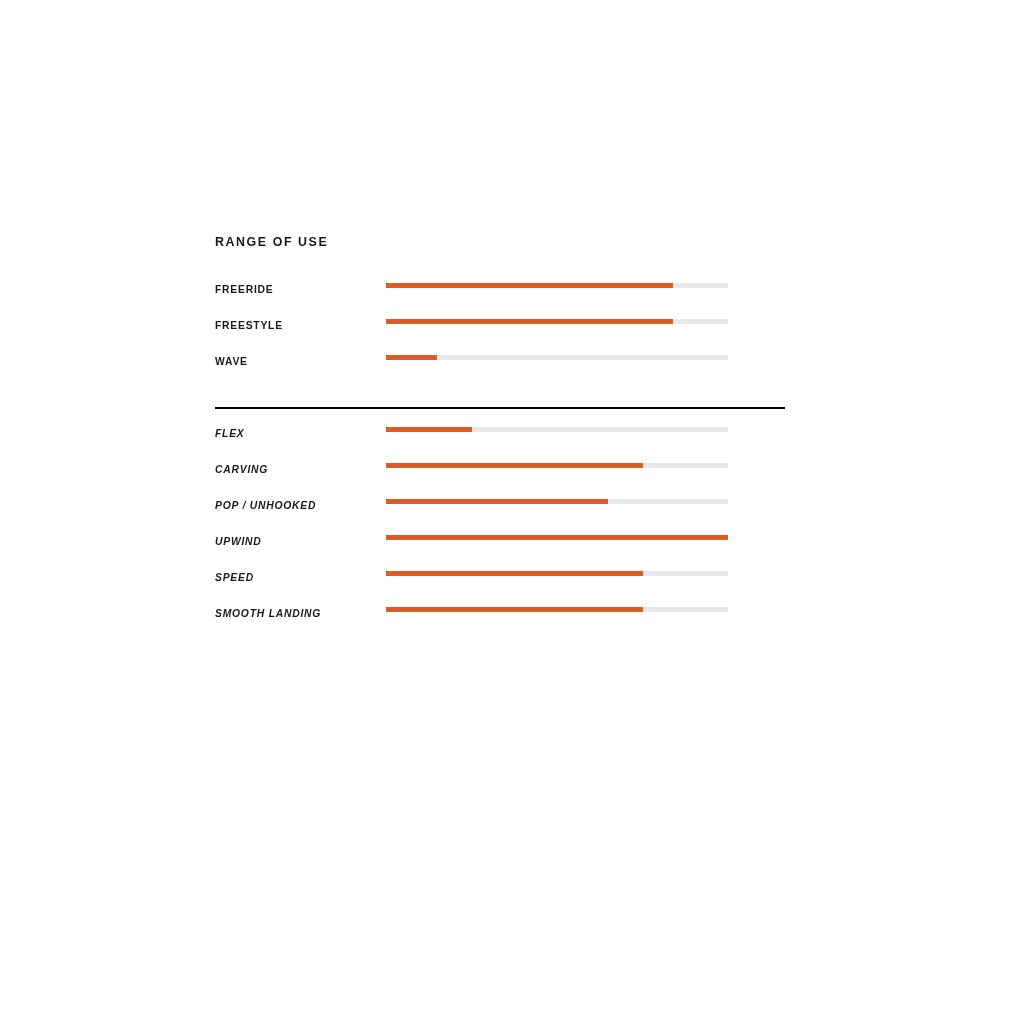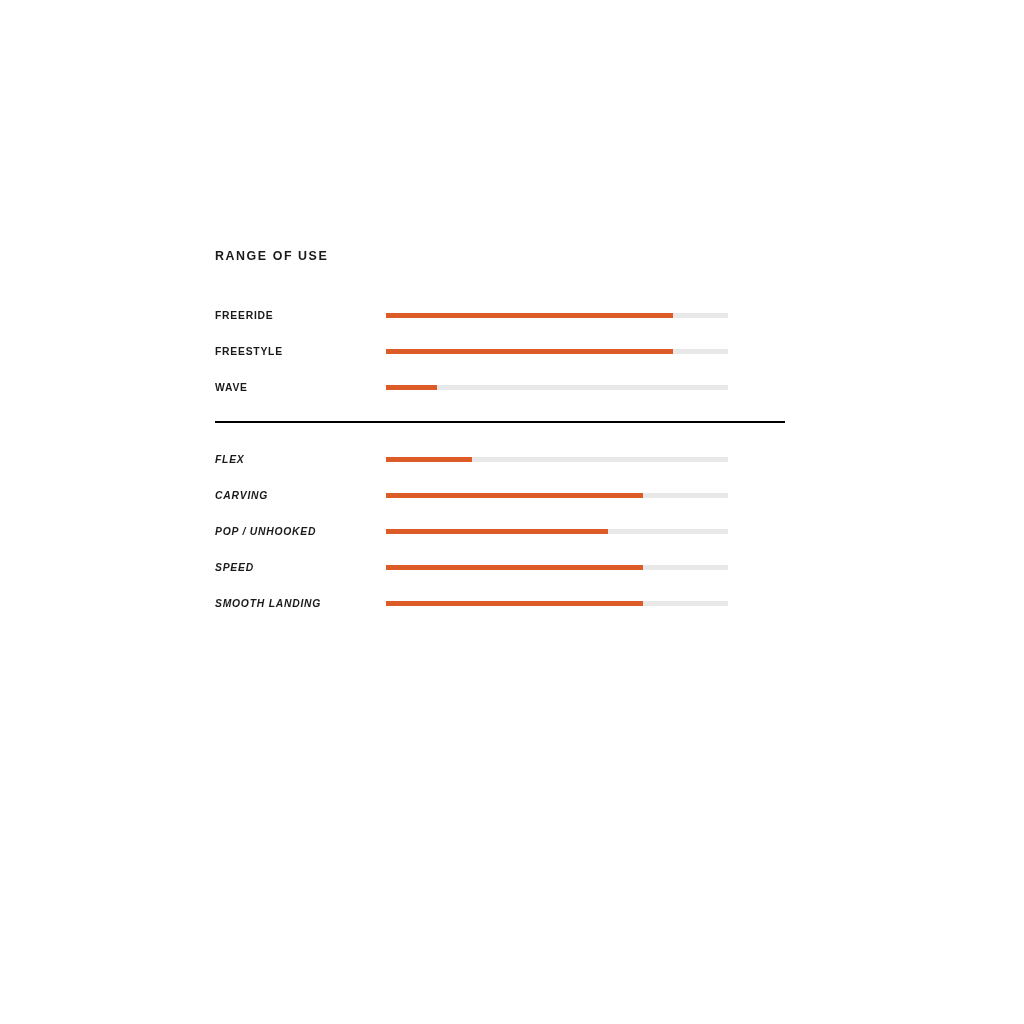--- a/index.html
+++ b/index.html
@@ -15,21 +15,20 @@
     color: #1a1a1a;
     position: relative;
     overflow: hidden;
   }
 
   #spec-sheet {
     position: absolute;
     left: 215px;
     top: 234px;
     width: 570px;
-    margin-top: 14px;
   }
 
   .section-title {
     font-family: "Liberation Sans", sans-serif;
     font-size: 13.5px;
     font-weight: bold;
     letter-spacing: 1.7px;
     color: #1a1a1a;
     text-transform: uppercase;
     line-height: 16px;
@@ -48,21 +47,20 @@
   }
 
   #group-secondary {
     margin-top: 18px;
     font-style: italic;
   }
 
   .rating-row {
     height: 36px;
     display: flex;
-    align-items: center;
     position: relative;
   }
 
   .rating-label {
     font-family: "Liberation Sans", sans-serif;
     font-size: 11.5px;
     font-weight: bold;
     letter-spacing: 0.85px;
     color: #1a1a1a;
     text-transform: uppercase;
@@ -146,20 +144,26 @@
           <div class="rating-fill" style="width: 75%; background: rgb(221, 91, 39);"></div>
         </div>
       </div>
       <div class="rating-row">
         <div class="rating-label">POP / UNHOOKED</div>
         <div class="rating-track" style="background: rgb(232, 232, 232);">
           <div class="rating-fill" style="width: 65%; background: rgb(221, 91, 39);"></div>
         </div>
       </div>
       <div class="rating-row">
+        <div class="rating-label">UPWIND</div>
+        <div class="rating-track" style="background: rgb(232, 232, 232);">
+          <div class="rating-fill" style="width: 100%; background: rgb(221, 91, 39);"></div>
+        </div>
+      </div>
+      <div class="rating-row">
         <div class="rating-label">SPEED</div>
         <div class="rating-track" style="background: rgb(232, 232, 232);">
           <div class="rating-fill" style="width: 75%; background: rgb(221, 91, 39);"></div>
         </div>
       </div>
       <div class="rating-row">
         <div class="rating-label">SMOOTH LANDING</div>
         <div class="rating-track" style="background: rgb(232, 232, 232);">
           <div class="rating-fill" style="width: 75%; background: rgb(221, 91, 39);"></div>
         </div>

